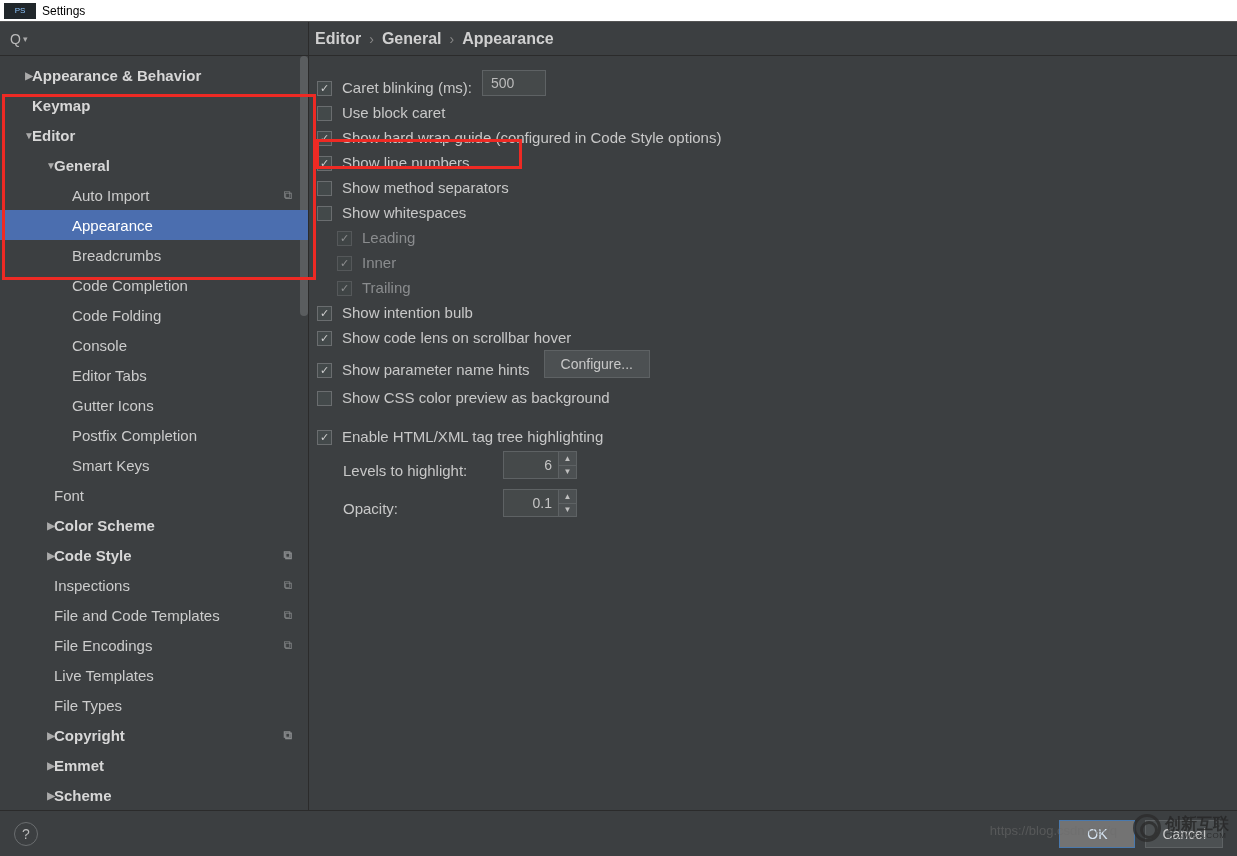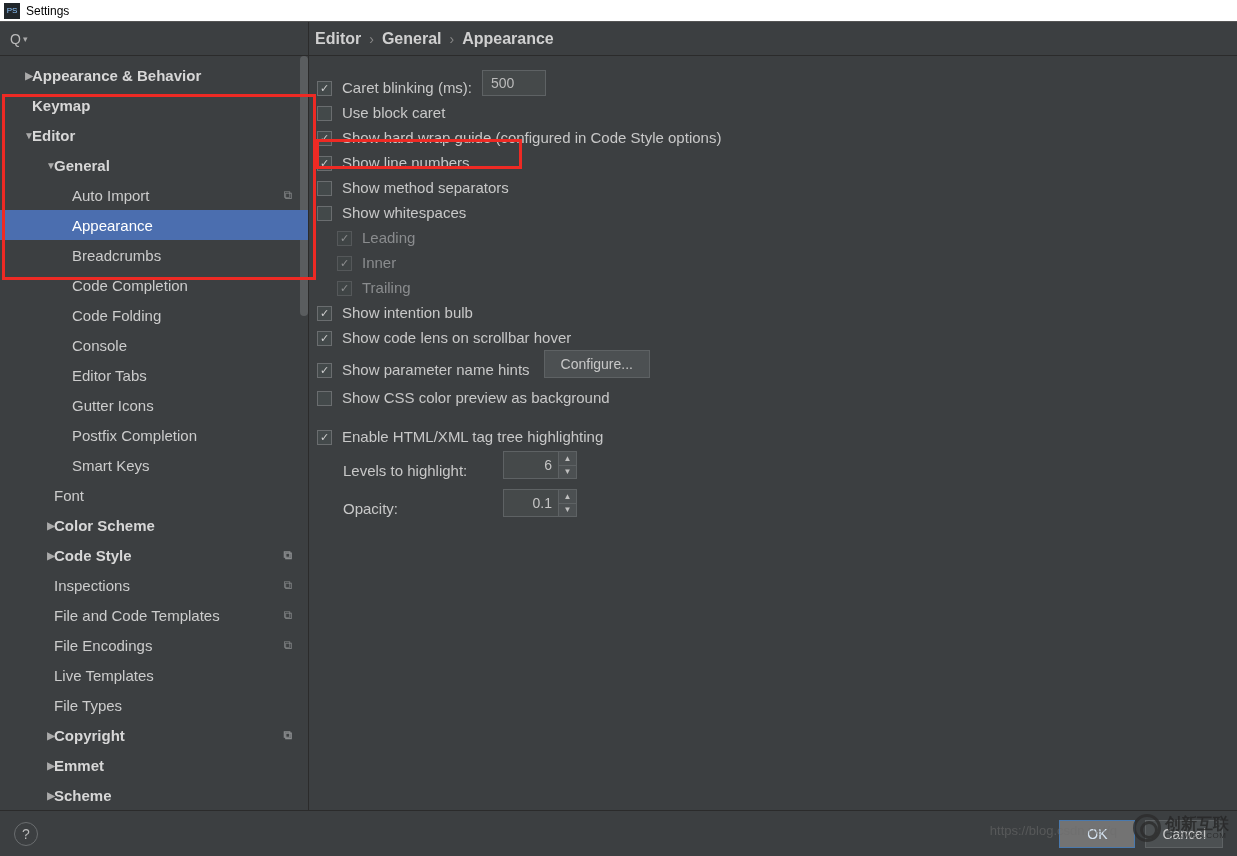--- a/index.html
+++ b/index.html
@@ -17,21 +17,21 @@
     background: #ffffff;
     color: #000000;
     height: 22px;
     display: flex;
     align-items: center;
     padding: 0 4px;
     font-size: 12px;
     border-bottom: 1px solid #555;
   }
   .titlebar .app-icon {
-    width: 16px; height: 16px;
+    width: 32px; height: 16px;
     background: #21272b;
     display: inline-flex;
     align-items: center;
     justify-content: center;
     margin-right: 6px;
     font-size: 8px;
     color: #8fc7ff;
   }
   .app-body {
     display: flex;

